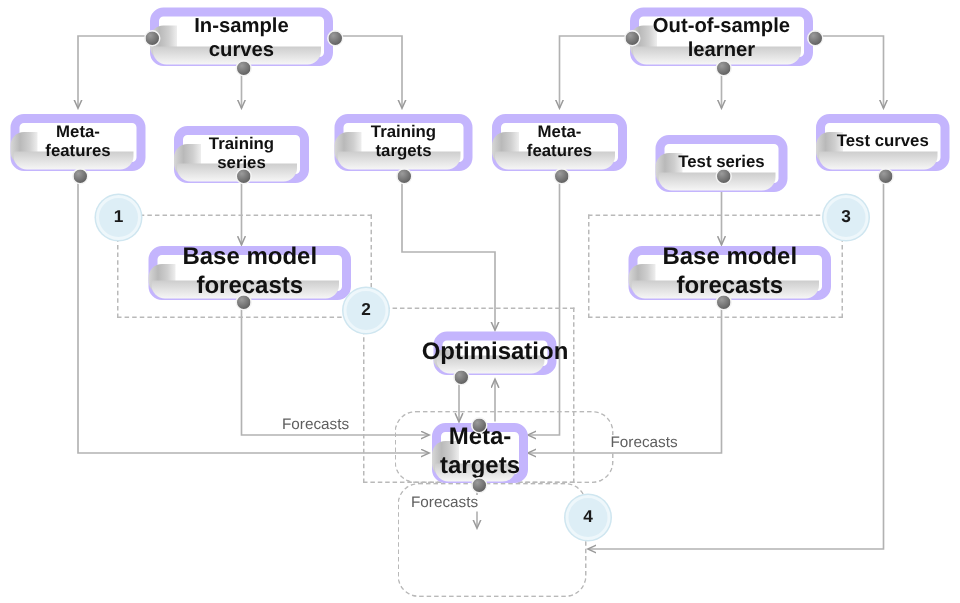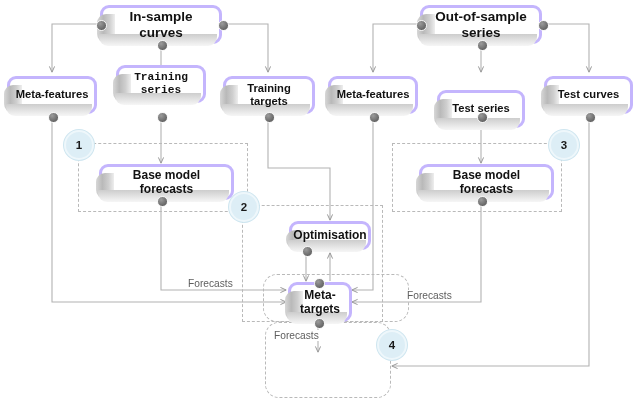--- a/index.html
+++ b/index.html
@@ -8,21 +8,21 @@
     width:640px;height:402px;overflow:hidden;
   }
   #stage{position:relative;width:640px;height:402px;background:#fff;}
   #wires{position:absolute;left:0;top:0;width:640px;height:402px;}
 
   
   .node{
     position:absolute;
     box-sizing:border-box;
     background:#ffffff;
-    border:3px solid #c4b5fd;
+    border:6px solid #c4b5fd;
     border-radius:9px;
     display:flex;align-items:center;justify-content:center;
     text-align:center;
     font-weight:bold;
     color:#111111;
     line-height:1.18;
     z-index:6;
     box-shadow:-4px 4px 0 -1px rgba(0,0,0,0.0);
   }
   .node .lbl{display:block;padding:0 4px;}
@@ -36,21 +36,21 @@
   }
   .node:after{
     content:"";position:absolute;
     left:-4px;bottom:-5px;width:calc(100% + 2px);height:12px;
     border-radius:0 0 9px 9px;
     background:linear-gradient(180deg,#cdcdcd 0%,#e6e6e6 60%,#f6f6f6 100%);
     z-index:-1;
   }
   .node.wide-top{font-size:13.5px;}
   .node.lane{font-size:11.2px;}
-  .node.mid{font-size:12px;}
+  .node.mid{font-size:16px;}
 
   
   .port{
     position:absolute;width:9px;height:9px;border-radius:50%;
     background:radial-gradient(circle at 35% 30%,#9b9b9b,#6e6e6e 60%,#4c4c4c 100%);
     border:1px solid #f4f4f4;
     z-index:8;
   }
 
   
@@ -148,28 +148,28 @@
 
   <div class="group rounded" style="left:265px;top:322px;width:126px;height:76px;"></div>
 
   <div class="node wide-top" style="left:100px;top:5px;width:122px;height:39px;">
     <span class="lbl" style="white-space:pre-line">In-sample
 curves</span>
   </div>
 
   <div class="node wide-top" style="left:420px;top:5px;width:122px;height:39px;">
     <span class="lbl" style="white-space:pre-line">Out-of-sample
-series</span>
+learner</span>
   </div>
 
   <div class="node lane" style="left:7px;top:76px;width:90px;height:38px;">
     <span class="lbl">Meta-features</span>
   </div>
 
-  <div class="node lane" style="left:116px;top:65px;width:90px;height:38px;font-family:Liberation Mono, monospace;">
+  <div class="node lane" style="left:116px;top:84px;width:90px;height:38px;">
     <span class="lbl">Training series</span>
   </div>
 
   <div class="node lane" style="left:223px;top:76px;width:92px;height:38px;">
     <span class="lbl">Training targets</span>
   </div>
 
   <div class="node lane" style="left:328px;top:76px;width:90px;height:38px;">
     <span class="lbl">Meta-features</span>
   </div>

